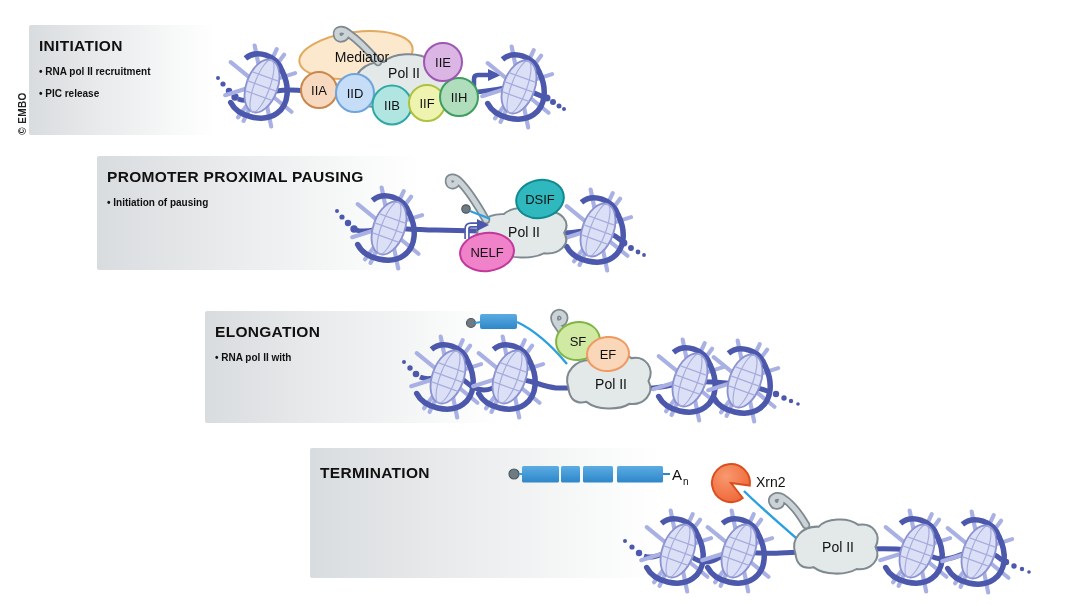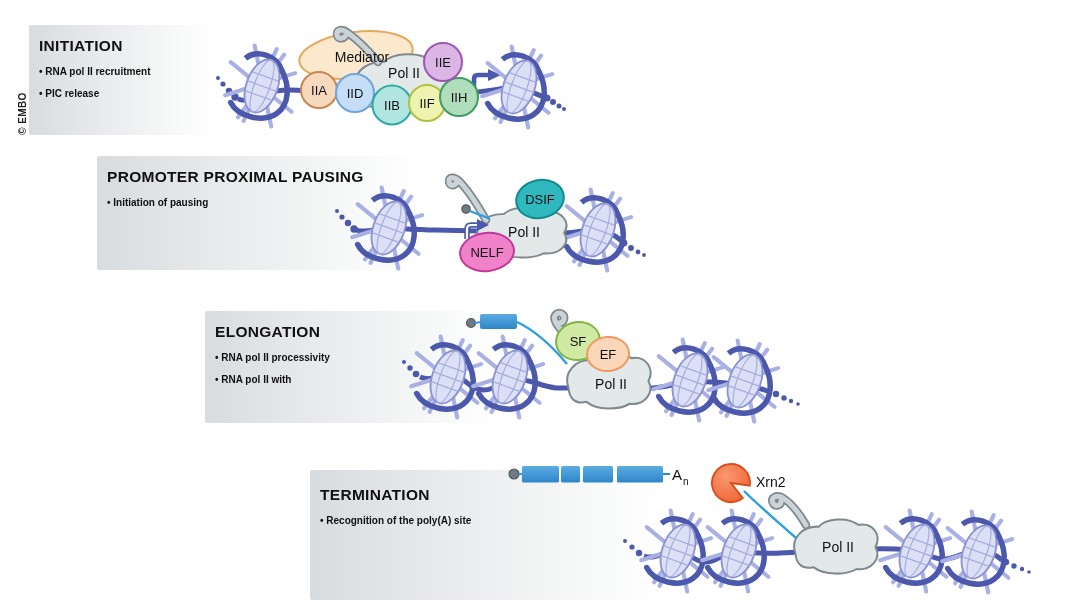--- a/index.html
+++ b/index.html
@@ -30,27 +30,25 @@
     <div class="bullet">PIC release</div>
   </div>
 
   <div class="panel" style="left:97px;top:156px;width:325px;height:114px">
     <div class="panel-title">PROMOTER PROXIMAL PAUSING</div>
     <div class="bullet">Initiation of pausing</div>
   </div>
 
   <div class="panel" style="left:205px;top:311px;width:296px;height:112px">
     <div class="panel-title">ELONGATION</div>
-    <div class="bullet">RNA pol II processivity</div>
     <div class="bullet">RNA pol II with</div>
   </div>
 
-  <div class="panel" style="left:310px;top:470px;width:352px;height:130px;padding-top:16px">
+  <div class="panel" style="left:310px;top:448px;width:352px;height:130px;padding-top:16px">
     <div class="panel-title">TERMINATION</div>
-    <div class="bullet">Recognition of the poly(A) site</div>
   </div>
 
   <svg width="1080" height="606" viewBox="0 0 1080 606">
     <defs>
       <linearGradient id="exg" x1="0" y1="0" x2="0" y2="1">
         <stop offset="0" stop-color="#5CACE2"></stop>
           <stop offset="1" stop-color="#2E86C9"></stop>
       </linearGradient>
       <radialGradient id="xrg" cx="0.38" cy="0.32" r="0.9">
         <stop offset="0" stop-color="#F8996F"></stop>

